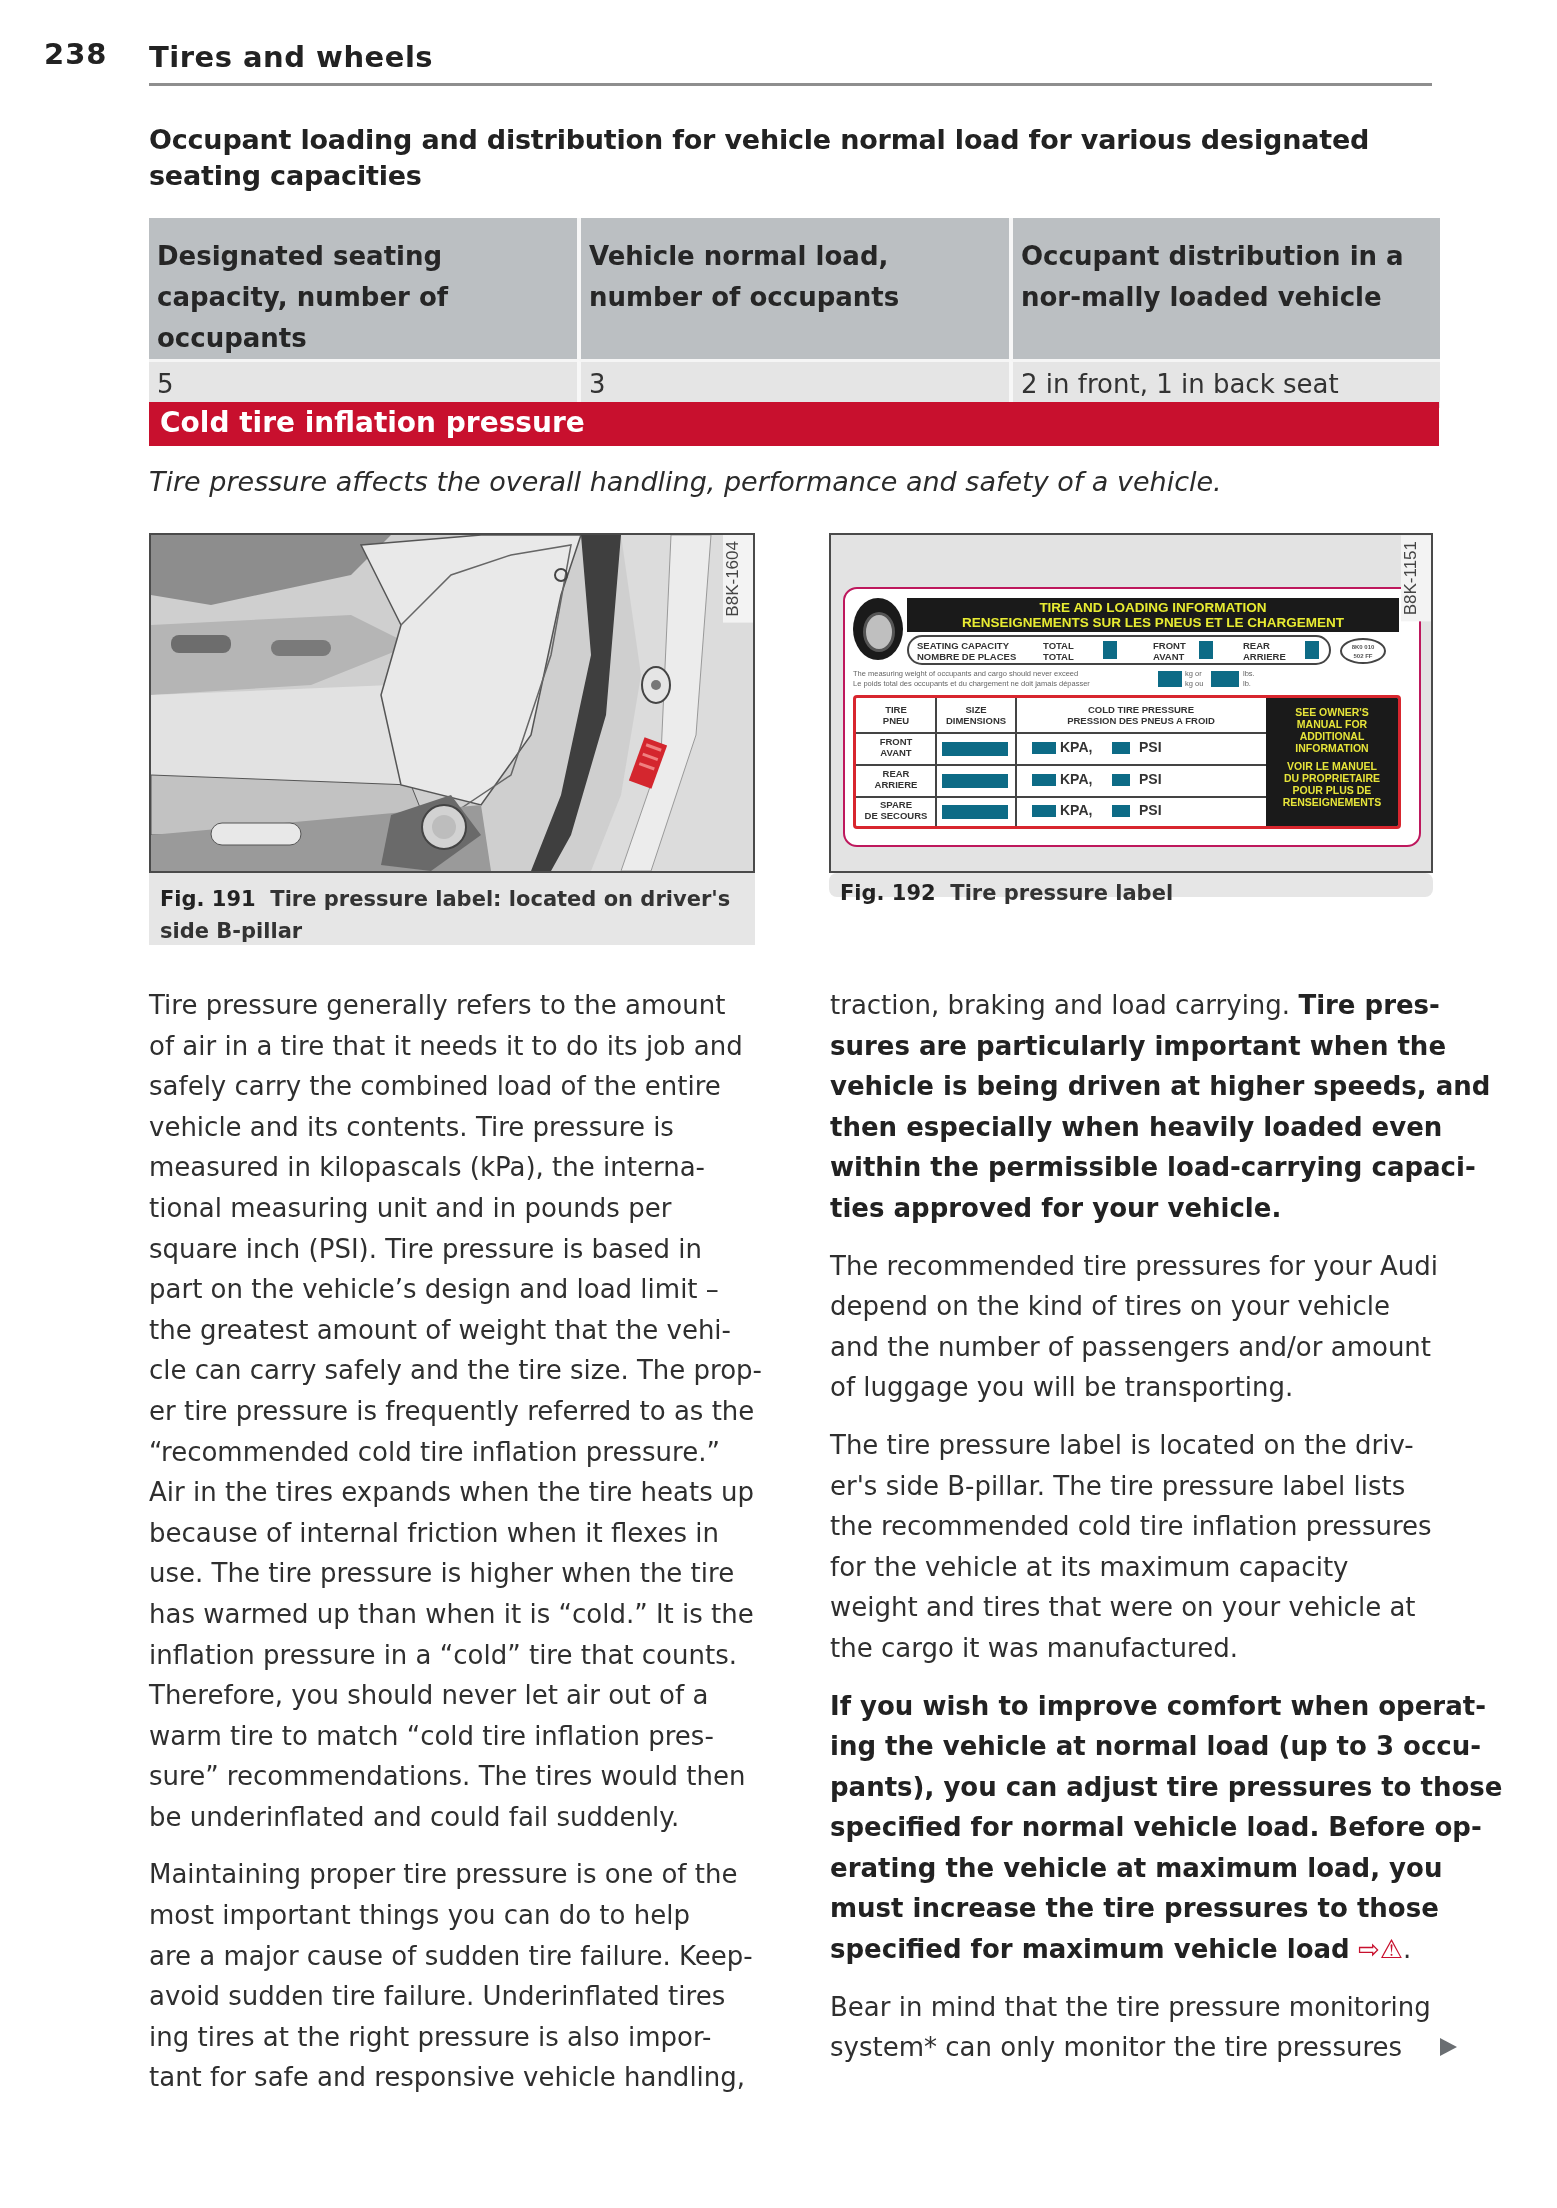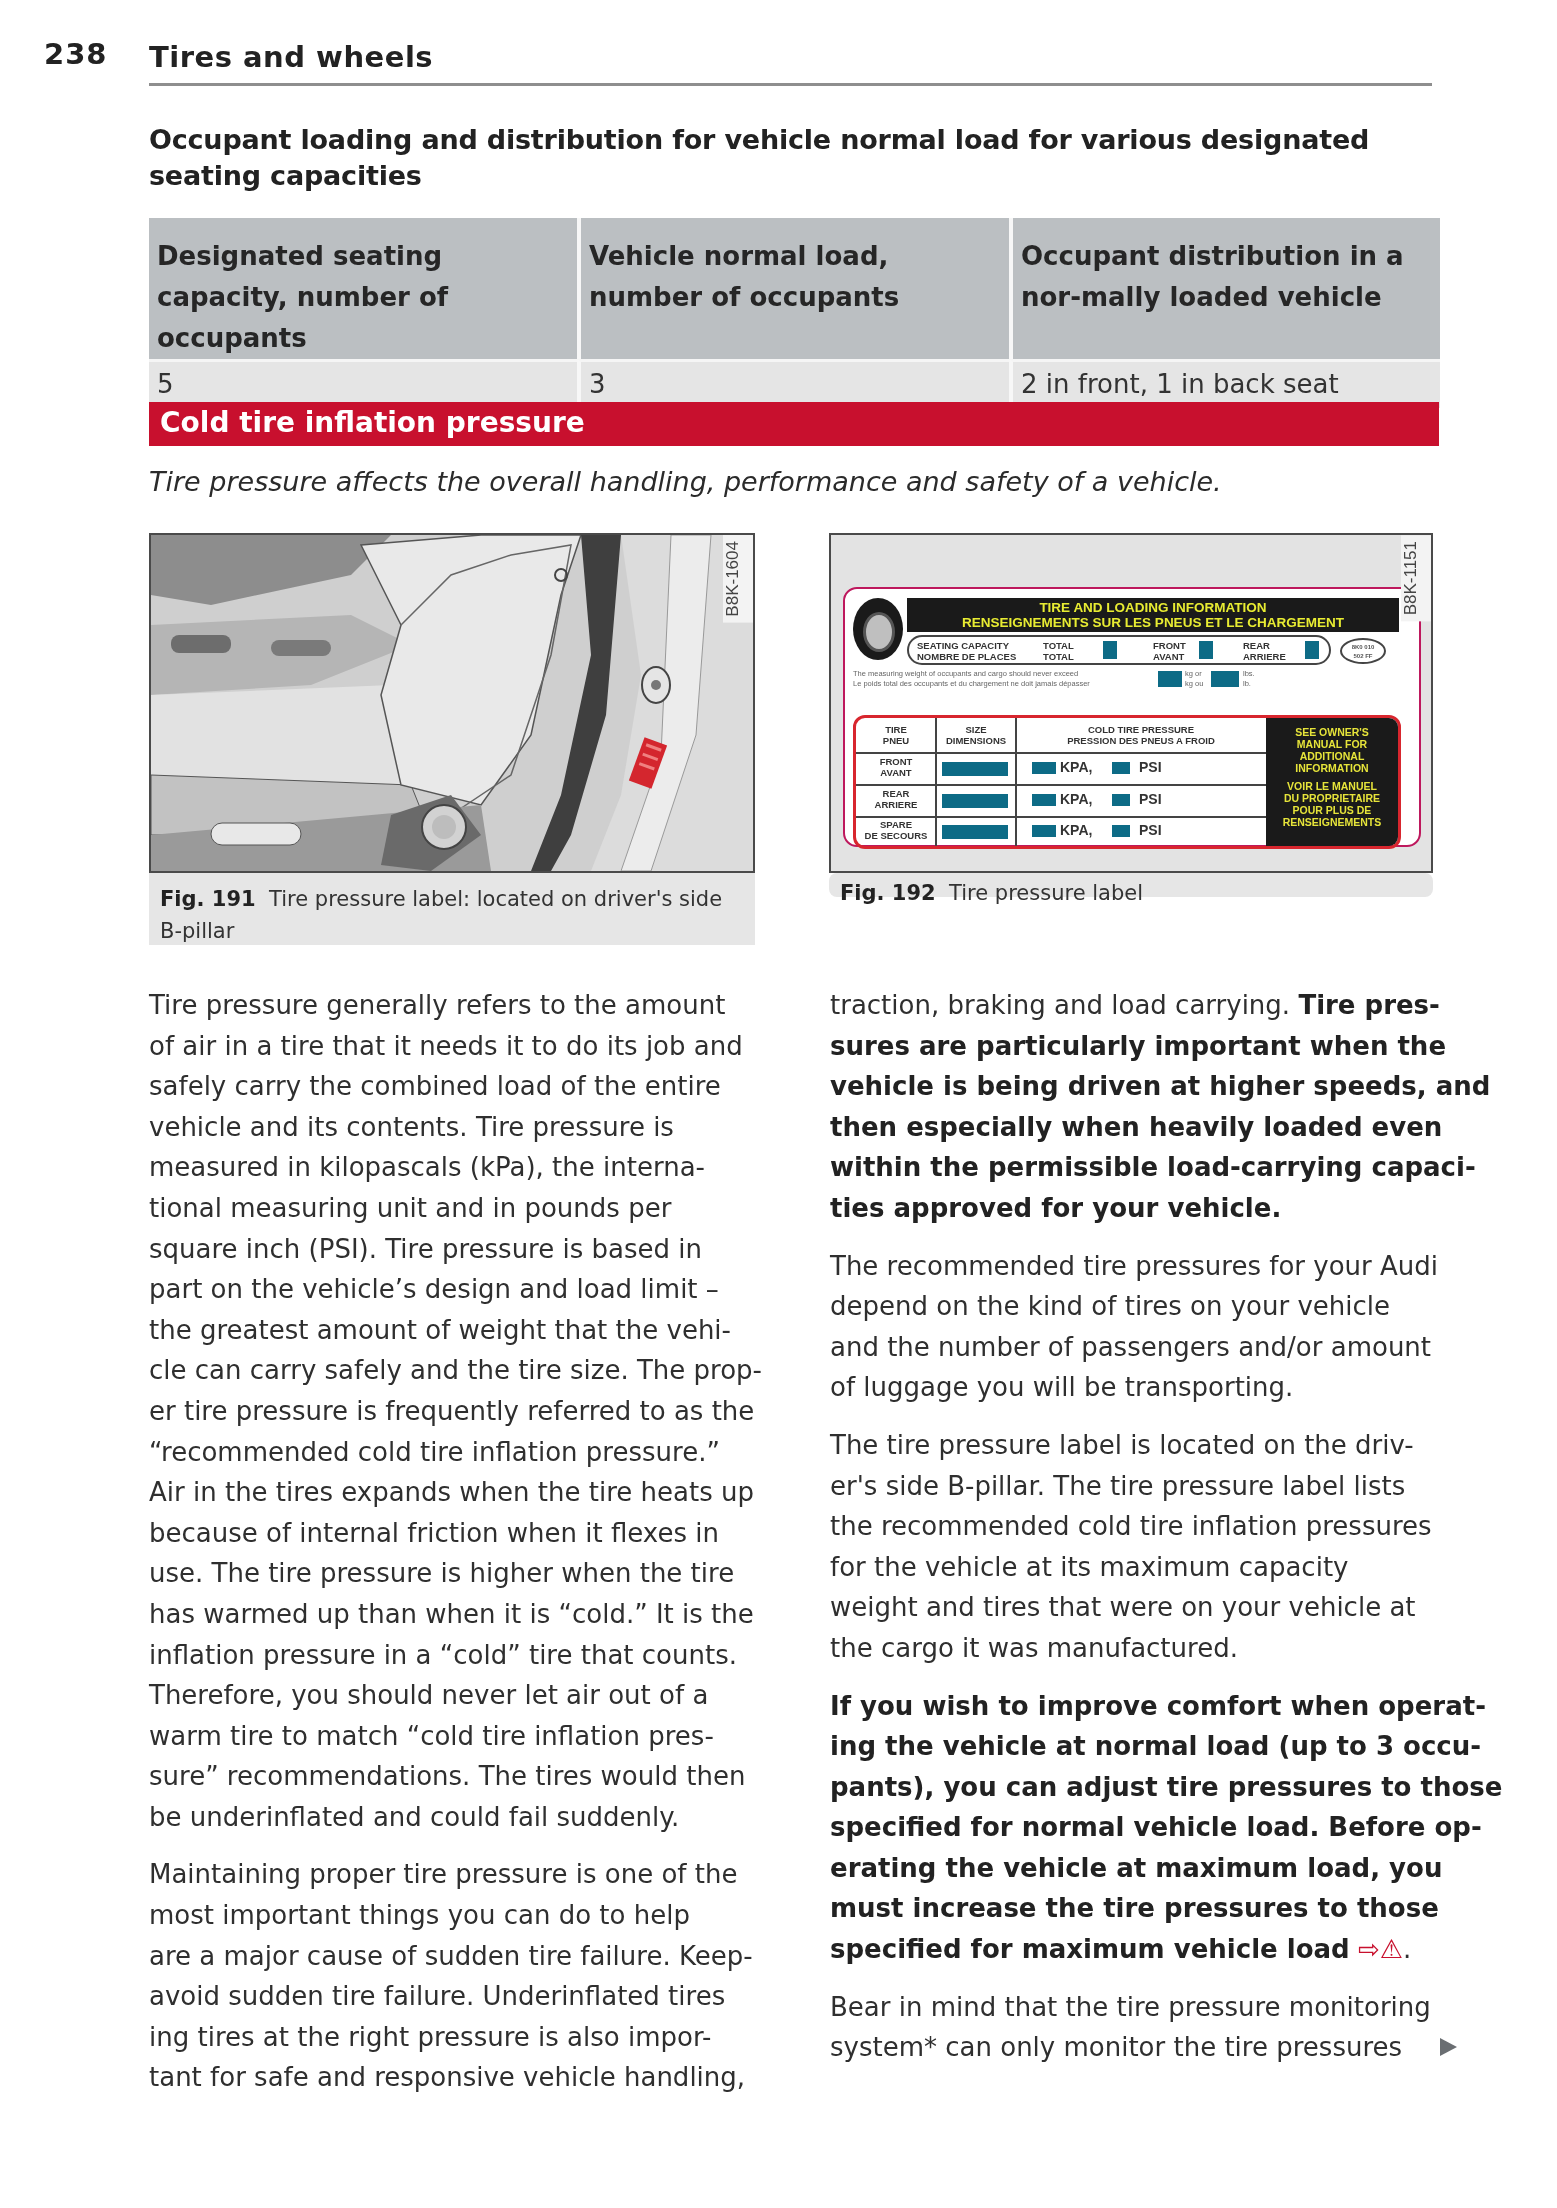--- a/index.html
+++ b/index.html
@@ -22,36 +22,36 @@
   #occ-table td { background:#e5e5e5; color:#333; line-height:44px; height:46px; border-top:3px solid #f5f5f5; }
   #occ-table th + th, #occ-table td + td { border-left:4px solid #f7f7f7; }
 
   
   #cold-bar { left:149px; top:402px; width:1290px; height:44px; background:#c8102e; }
   #cold-bar span { position:absolute; left:11px; top:4px; font-size:28px; font-weight:bold; color:#fff; white-space:nowrap; }
   #cold-intro { left:149px; top:466px; font-size:27px; font-style:italic; color:#2b2b2b; white-space:nowrap; }
 
   
   .fig-frame { position:absolute; top:533px; height:340px; background:#d9d9d9; border:2px solid #4a4a4a; box-sizing:border-box; overflow:hidden; }
-  .fig-caption-box { position:absolute; background:#e6e6e6; }
+  .fig-caption-box { position:absolute; background:#e6e6e6;font-weight:bold; }
   .fig-caption { position:absolute; left:11px; top:10px; font-size:21px; line-height:32px; color:#333; }
   .fig-caption b { color:#222; }
   .fig-code { position:absolute; top:0; right:0; width:30px; background:#f3f3f3; writing-mode:vertical-rl; transform:rotate(180deg); font-size:17px; color:#444; text-align:center; padding:6px 0; font-family:"Liberation Sans", sans-serif; }
 
   
   .lbl-card { position:absolute; left:12px; top:52px; width:574px; height:256px; background:#fff; border:2px solid #be185d; border-radius:14px; }
   .lbl-tire { position:absolute; left:8px; top:9px; width:50px; height:62px; border-radius:50%; background:#1a1a1a; }
   .lbl-tire::after { content:""; position:absolute; left:10px; top:14px; width:26px; height:34px; border-radius:50%; background:#bfbfbf; border:3px solid #555; }
   .lbl-banner { position:absolute; left:62px; top:9px; width:492px; height:34px; background:#1a1a1a; color:#e8ec32; font-family:"Liberation Sans", sans-serif; font-weight:bold; font-size:13.5px; line-height:15px; text-align:center; padding-top:2px; box-sizing:border-box; }
   .lbl-seat { position:absolute; left:62px; top:46px; width:424px; height:30px; border:2px solid #444; border-radius:16px; box-sizing:border-box; font-family:"Liberation Sans", sans-serif; font-weight:bold; font-size:9.5px; line-height:11px; color:#333; }
   .lbl-seat .t { position:absolute; top:3px; }
   .blue { position:absolute; background:#0d6b86; }
   .lbl-oval { position:absolute; left:495px; top:49px; width:46px; height:26px; border:2px solid #444; border-radius:50%; font-size:6px; line-height:9px; text-align:center; color:#555; font-weight:bold; font-family:"Liberation Sans", sans-serif; box-sizing:border-box; padding-top:3px; }
   .lbl-weight { position:absolute; left:8px; top:80px; font-family:"Liberation Sans", sans-serif; font-size:7.5px; line-height:10px; color:#666; white-space:nowrap; }
-  .lbl-grid { position:absolute; left:8px; top:106px; width:548px; height:134px; border:3px solid #d8262e; border-radius:12px; box-sizing:border-box; overflow:hidden; font-family:"Liberation Sans", sans-serif; font-weight:bold; color:#333;margin-top:20px; }
+  .lbl-grid { position:absolute; left:8px; top:106px; width:548px; height:134px; border:3px solid #d8262e; border-radius:4px; box-sizing:border-box; overflow:hidden; font-family:"Liberation Sans", sans-serif; font-weight:bold; color:#333; }
   .lbl-grid .cell { position:absolute; font-size:9.5px; line-height:11px; text-align:center; }
   .lbl-grid .hline { position:absolute; left:0; width:410px; height:1.5px; background:#444; }
   .lbl-grid .vline { position:absolute; top:0; bottom:0; width:1.5px; background:#444; }
   .lbl-grid .unit { position:absolute; font-size:14px; }
   .lbl-see { position:absolute; left:410px; top:0; right:0; bottom:0; background:#1a1a1a; color:#e6e43a; font-size:10.5px; line-height:12px; text-align:center; padding-top:8px; }
 
   
   .col { position:absolute; font-size:26px; line-height:40.6px; color:#2f2f2f; }
   .col p { margin:0 0 17px 0; }
   .col .line { display:block; white-space:nowrap; }

